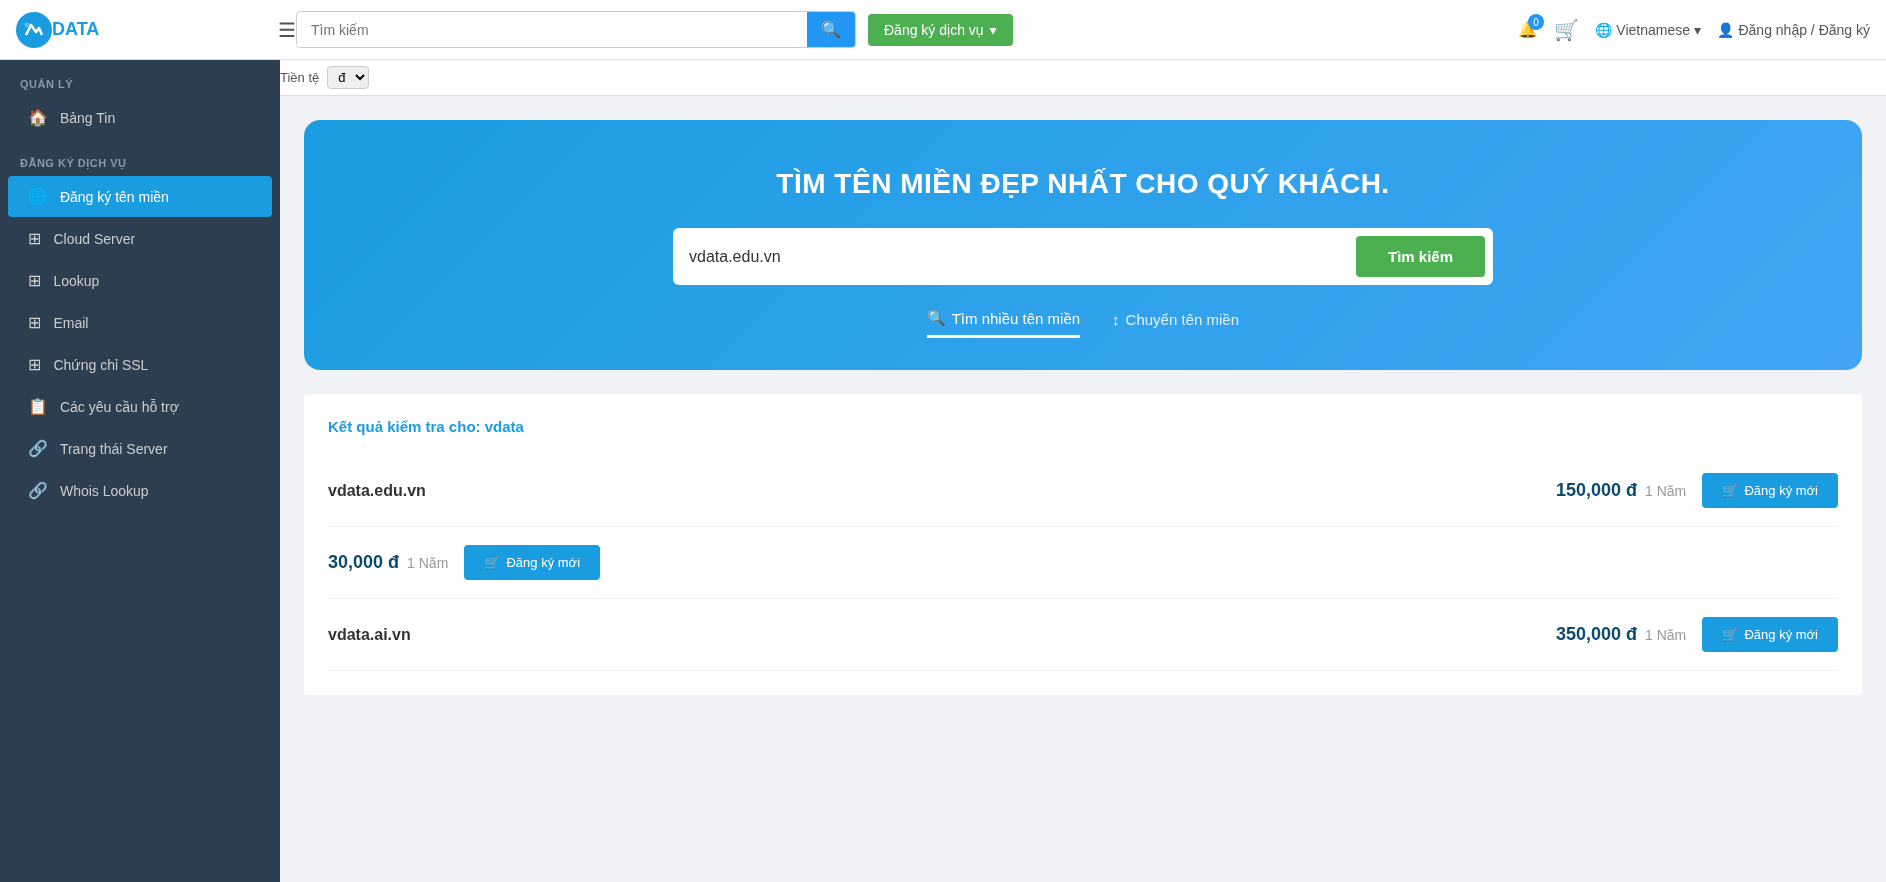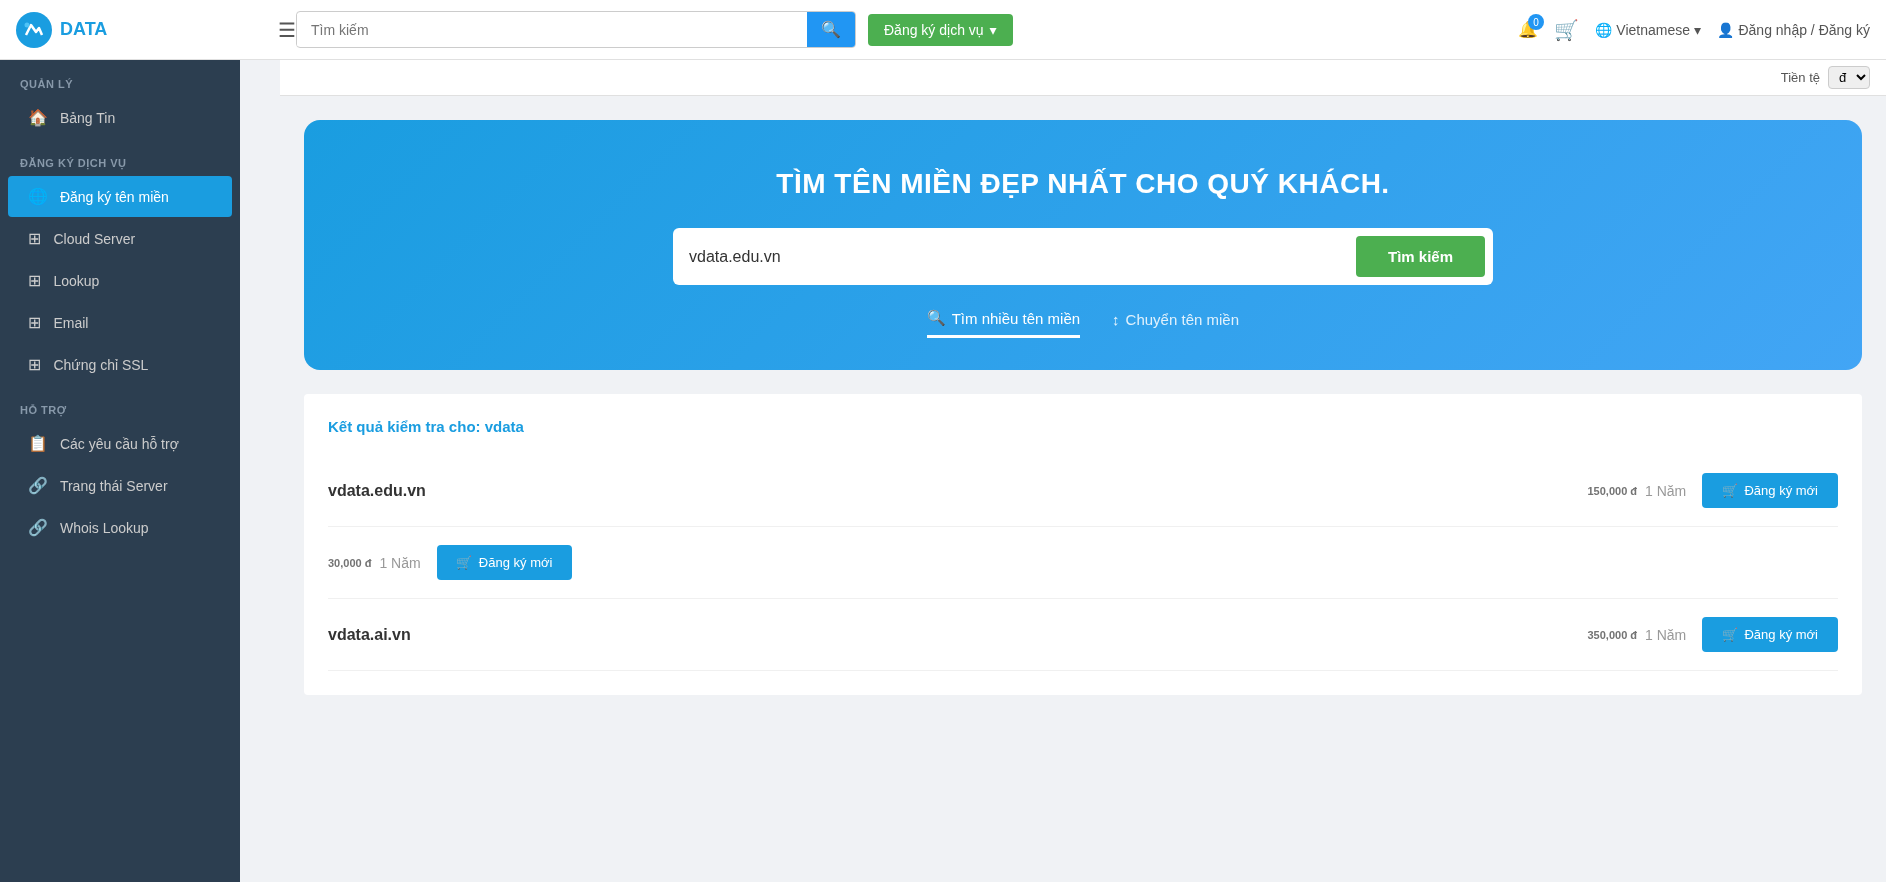--- a/index.html
+++ b/index.html
@@ -14,21 +14,20 @@
       padding: 0 16px;
       height: 60px;
       position: fixed;
       top: 0; left: 0; right: 0;
       z-index: 100;
     }
     .header-logo {
       width: 280px;
       display: flex;
       align-items: center;
-      gap: 8px;
       flex-shrink: 0;
     }
     .logo-icon {
       width: 36px; height: 36px;
       background: #1a9de0;
       border-radius: 50%;
       display: flex; align-items: center; justify-content: center;
       color: #fff; font-weight: bold; font-size: 14px;
     }
     .logo-text { color: #1a9de0; font-weight: bold; font-size: 18px; }
@@ -113,39 +112,38 @@
       border-radius: 4px;
       padding: 2px 6px;
       font-size: 13px;
     }
 
     
     .header-row2 {
       background: #fff;
       border-bottom: 1px solid #e0e0e0;
       display: flex;
-      justify-content: flex-end;
       align-items: center;
       padding: 4px 16px 4px 0;
       position: fixed;
       top: 60px; left: 280px; right: 0;
       z-index: 99;
       height: 36px;
     }
 
     
     .layout {
       display: flex;
       margin-top: 96px;
       height: calc(100vh - 96px);
     }
 
     
     .sidebar {
-      width: 240px;
+      width: 280px;
       background: #2c3e50;
       color: #ccc;
       flex-shrink: 0;
       overflow-y: auto;
       position: fixed;
       top: 60px;
       left: 0;
       bottom: 0;
     }
     .sidebar-section-label {
@@ -258,22 +256,22 @@
       padding: 18px 0;
       border-bottom: 1px solid #f0f0f0;
     }
     .domain-name {
       font-size: 16px;
       font-weight: bold;
       color: #333;
       flex: 1;
     }
     .domain-price {
-      font-size: 11px;
-      color: #737373;
+      font-size: 18px;
+      color: #0c4a6e;
       font-weight: bold;
       margin-right: 8px;
     }
     .domain-period {
       font-size: 14px;
       color: #999;
       margin-right: 16px;
     }
     .register-btn {
       background: #1a9de0;
@@ -361,21 +359,20 @@
     </div>
     <div class="sidebar-item">
       <span class="sidebar-icon">⊞</span>
       <span>Email</span>
     </div>
     <div class="sidebar-item">
       <span class="sidebar-icon">⊞</span>
       <span>Chứng chỉ SSL</span>
     </div>
 
-    <div class="sidebar-section-label">HỖ TRỢ</div>
     <div class="sidebar-item">
       <span class="sidebar-icon">📋</span>
       <span>Các yêu cầu hỗ trợ</span>
     </div>
 
     <div class="sidebar-item">
       <span class="sidebar-icon">🔗</span>
       <span>Trang thái Server</span>
     </div>
     <div class="sidebar-item">

